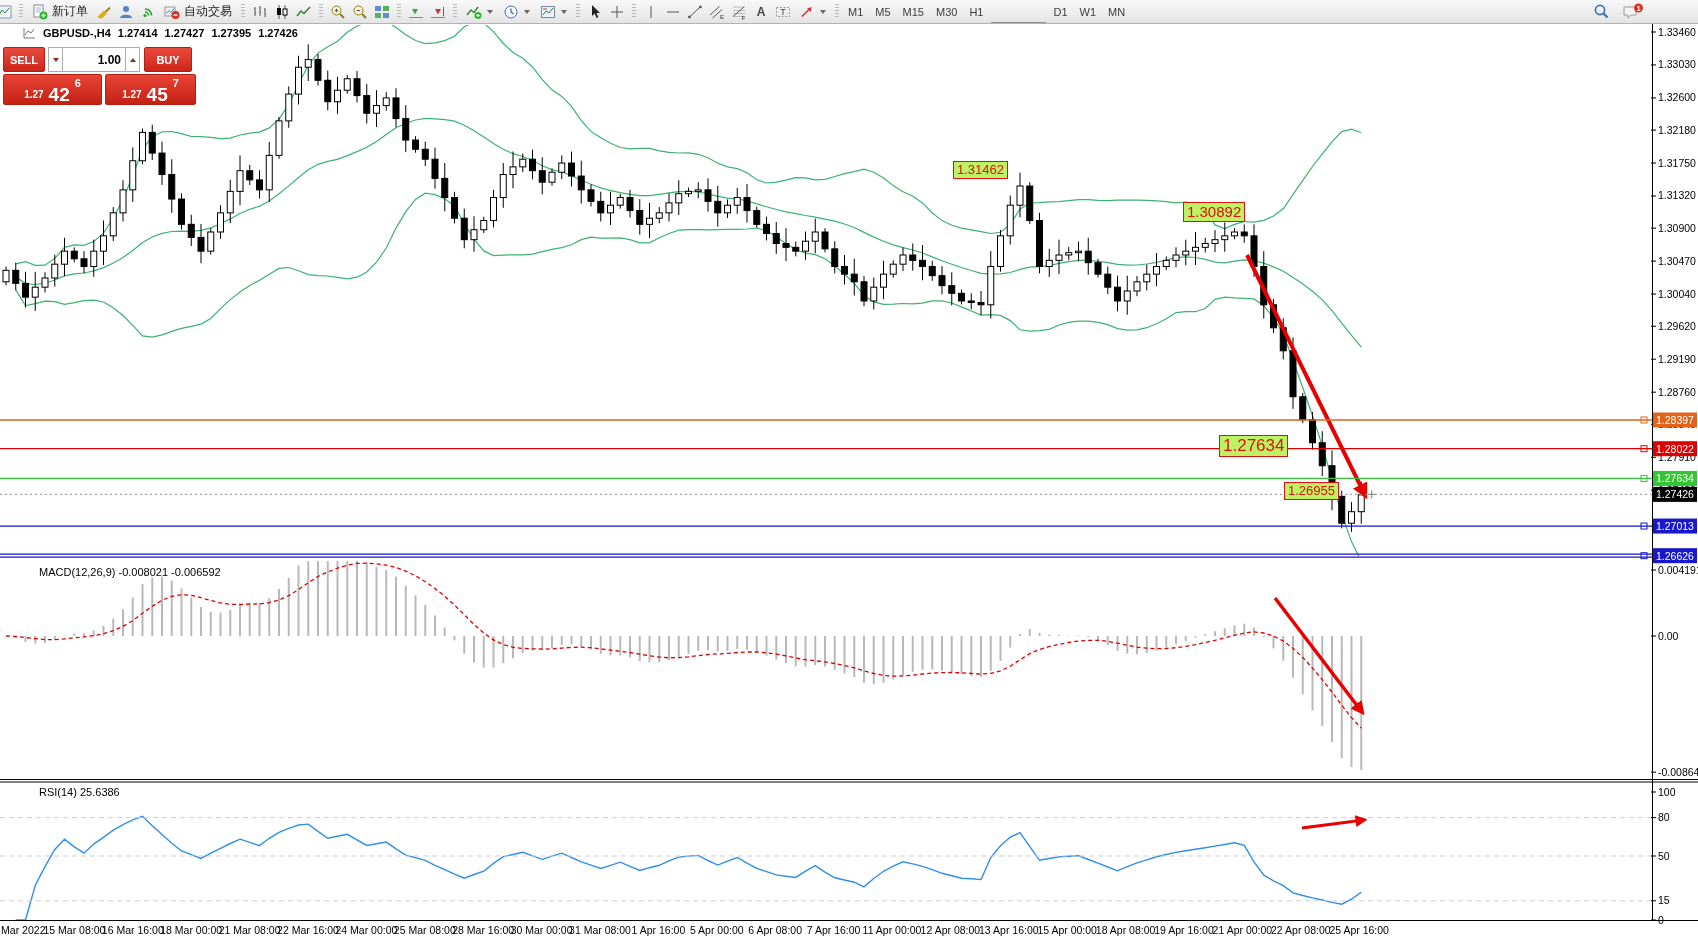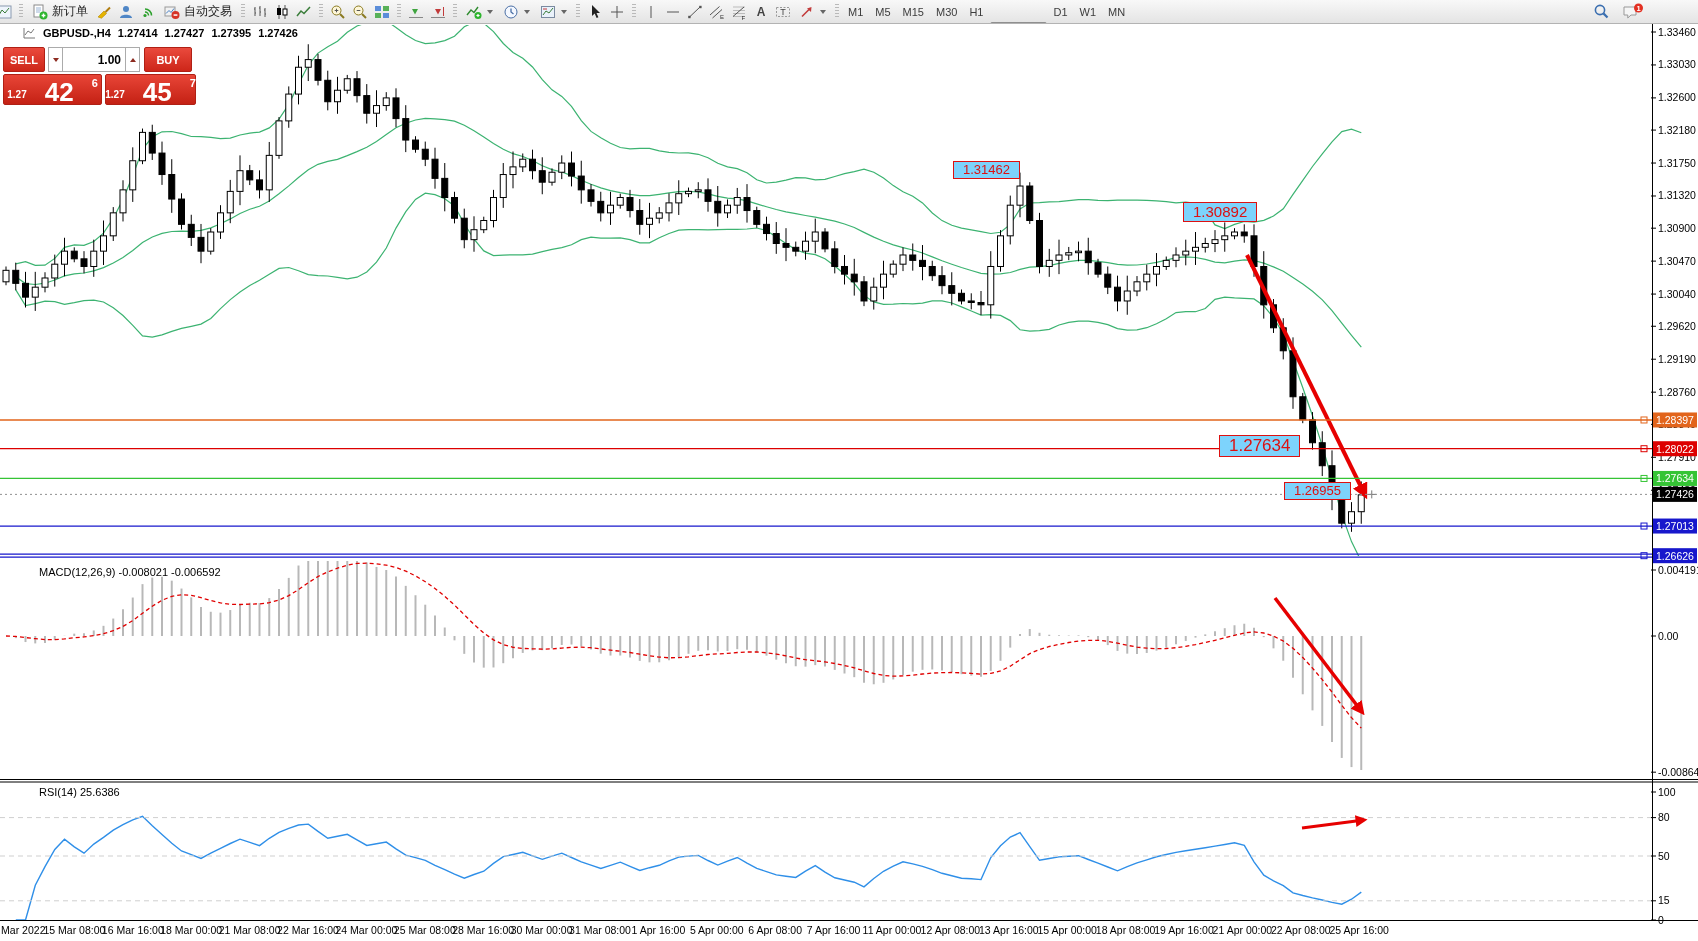--- a/index.html
+++ b/index.html
@@ -38,29 +38,29 @@
   .tri{width:0;height:0;border-left:3.5px solid transparent;border-right:3.5px solid transparent;}
   .tri.down{border-top:4.5px solid #8d2b20;}
   .tri.up{border-bottom:4.5px solid #8d2b20;}
   .tp-vol{width:58px;background:#fff;border:1px solid #ababab;border-left:none;border-right:none;
     font-size:12px;font-weight:bold;color:#000;display:flex;align-items:center;justify-content:flex-end;padding-right:4px;margin-left:0;}
   .tp-prices{display:flex;margin-top:2px;height:31px;}
   .tp-price{background:linear-gradient(#e84537,#c42114);color:#fff;display:flex;align-items:flex-end;justify-content:center;
     border-radius:2px;border:1px solid #b02015;padding-bottom:1px;}
   .tp-price.sell{width:97px;} .tp-price.buy{width:89px;margin-left:3px;}
   .pp-small{font-size:10px;font-weight:bold;margin-bottom:3px;}
-  .pp-big{font-size:26px;font-weight:bold;line-height:0.85;margin:0 18px;}
+  .pp-big{font-size:19px;font-weight:bold;line-height:0.85;margin:0 5px;}
   .pp-sup{font-size:11px;font-weight:bold;align-self:flex-start;margin-top:2px;}
 
   
   .pane-label{position:absolute;left:3px;z-index:5;font-size:11px;color:#000;padding-left:36px;}
 
   
-  .anno{position:absolute;z-index:5;border:1px solid #dd1111;color:#dd1111;background:#7dd3fc;
-    padding:0 9px;line-height:1.2;white-space:nowrap;}
+  .anno{position:absolute;z-index:5;border:1px solid #dd1111;color:#dd1111;background:#bef264;
+    padding:0 3px;line-height:1.2;white-space:nowrap;}
 </style>
 </head>
 <body>
 
 <div class="stage">
 
   <svg id="plot" width="1698" height="941">
       <defs>
         <marker id="arrh" viewBox="0 0 10 10" refX="7" refY="5" markerWidth="4" markerHeight="4" orient="auto">
           <path d="M0,0L10,5L0,10z" fill="#e60000"></path>

